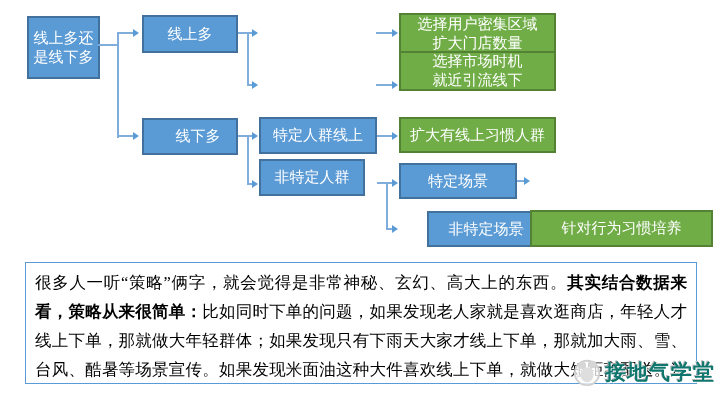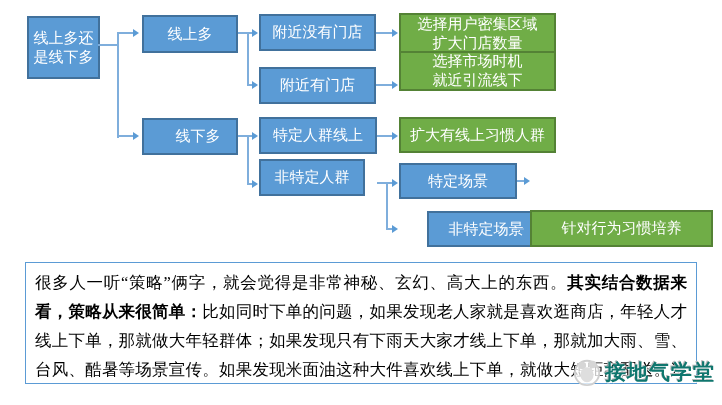--- a/index.html
+++ b/index.html
@@ -31,22 +31,20 @@
 </style>
 </head>
 <body>
 
 <div class="stage">
 
   <div class="node blue" style="left:27px;top:16px;width:73px;height:63px;">线上多还
 是线下多</div>
   <div class="node blue" style="left:142px;top:15px;width:96px;height:38px;">线上多</div>
   <div class="node blue" style="left:142px;top:118px;width:96px;height:37px;padding-left:16px;">线下多</div>
-  <div class="node blue" style="left:259px;top:14px;width:117px;height:37px;">附近没有门店</div>
-  <div class="node blue" style="left:259px;top:67px;width:117px;height:37px;">附近有门店</div>
   <div class="node blue" style="left:259px;top:117px;width:118px;height:37px;">特定人群线上</div>
   <div class="node blue" style="left:259px;top:159px;width:106px;height:37px;">非特定人群</div>
   <div class="node green" style="left:399px;top:13px;width:157px;height:41px;">选择用户密集区域
 扩大门店数量</div>
   <div class="node green" style="left:399px;top:51px;width:157px;height:40px;">选择市场时机
 就近引流线下</div>
   <div class="node green" style="left:399px;top:117px;width:157px;height:36px;">扩大有线上习惯人群</div>
   <div class="node blue" style="left:399px;top:163px;width:118px;height:36px;">特定场景</div>
   <div class="node blue" style="left:399px;top:211px;width:118px;height:36px;margin-left:28px;">非特定场景</div>
   <div class="node green" style="left:530px;top:210px;width:183px;height:37px;">针对行为习惯培养</div>

